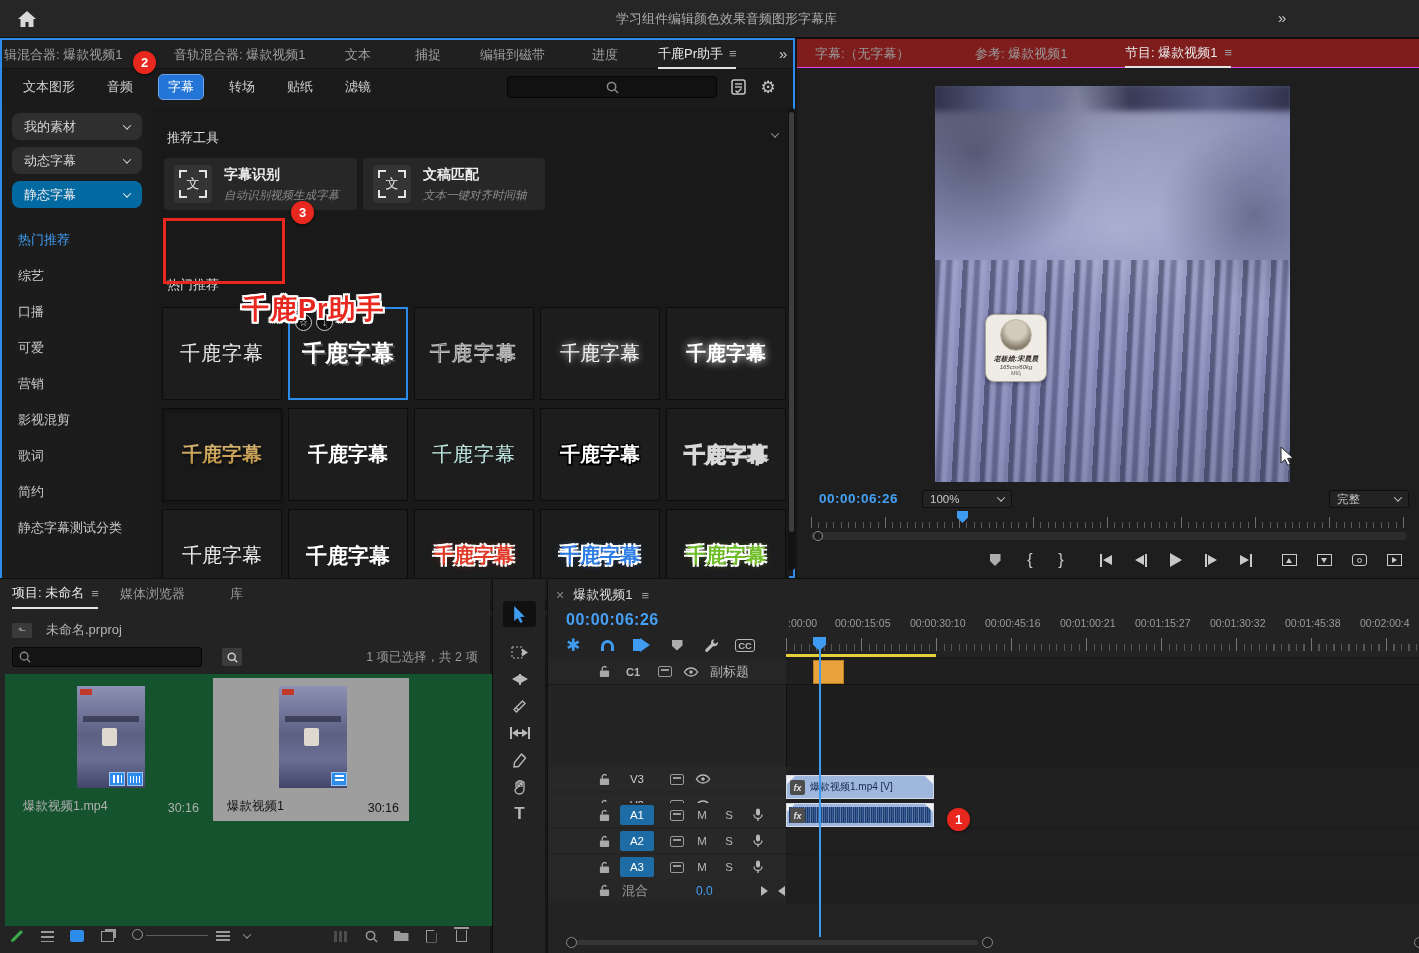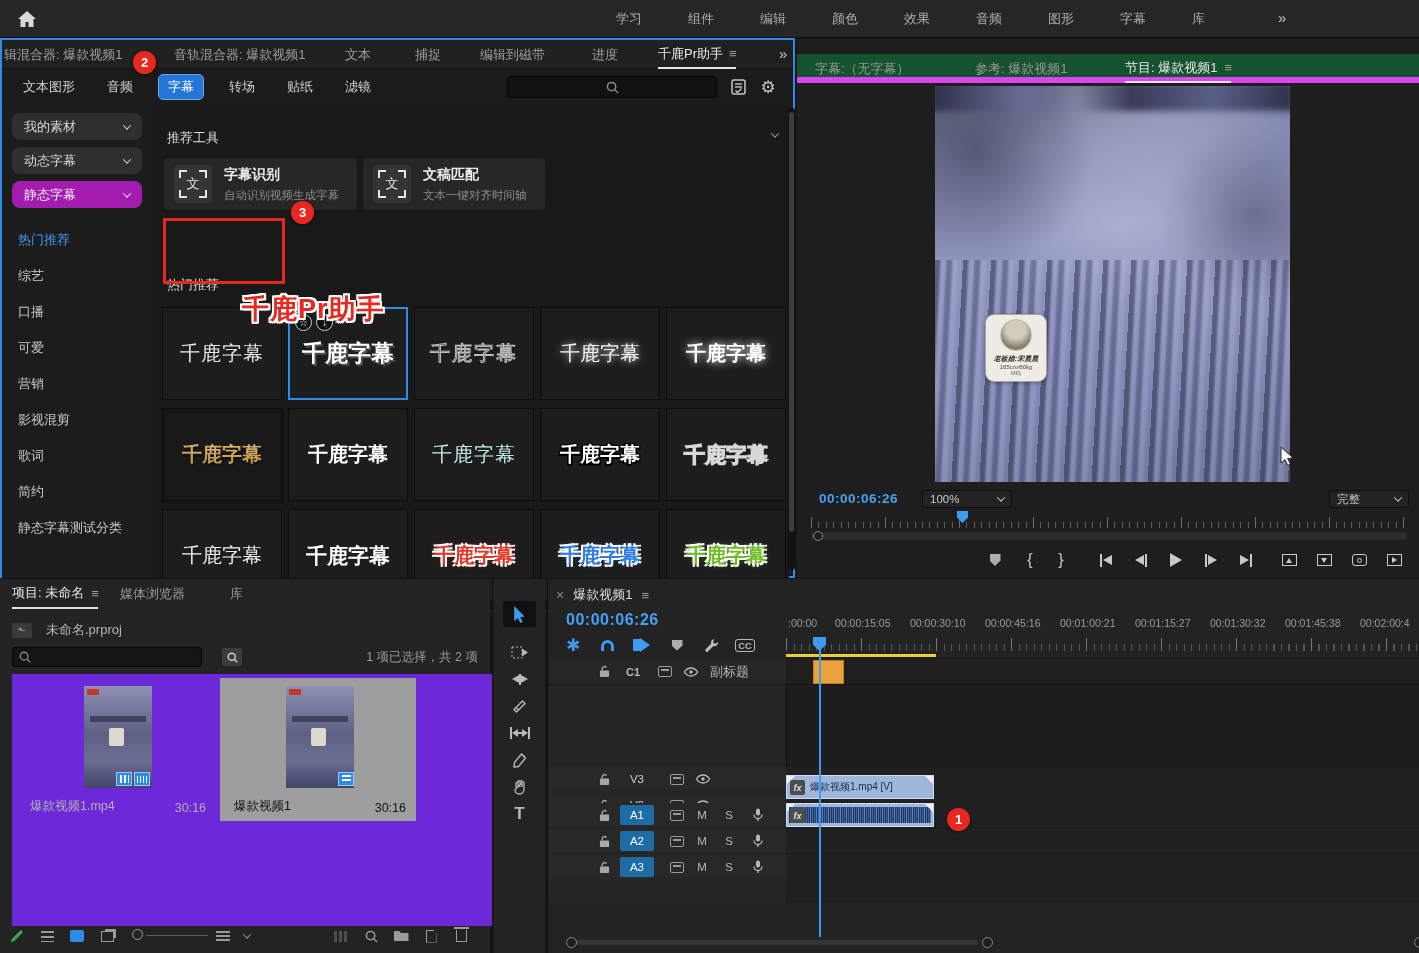--- a/index.html
+++ b/index.html
@@ -3,21 +3,21 @@
 <meta charset="utf-8">
 <style>
   html,body{margin:0;padding:0;background:#0d0d0d;}
   *{box-sizing:border-box;}
   .screen{position:relative;width:1419px;height:953px;background:#161616;overflow:hidden;
           font-family:"Liberation Sans","DejaVu Sans",sans-serif;color:#c8c8c8;font-size:13px;}
 
   
   .appbar{position:absolute;left:0;top:0;width:1419px;height:38px;background:#262626;border-bottom:1px solid #0f0f0f;}
   .home-btn{position:absolute;left:10px;top:7px;width:34px;height:24px;display:flex;align-items:center;justify-content:center;}
-  .appmenu{position:absolute;left:616px;top:0;height:38px;display:flex;align-items:center;gap:46px;}
+  .appmenu{position:absolute;left:616px;top:0;height:38px;display:flex;align-items:center;}
   .appmenu .mitem{color:#ababab;cursor:default;white-space:nowrap;}
   .app-overflow{position:absolute;left:1278px;top:9px;color:#c9c9c9;font-size:15px;}
 
   
   .chev{display:inline-block;width:6px;height:6px;border-right:1.6px solid currentColor;border-bottom:1.6px solid currentColor;transform:rotate(45deg) translate(-1px,-1px);}
   .menu-glyph{font-size:13px;color:#9a9a9a;letter-spacing:-1px;}
   .num-badge{position:absolute;width:23px;height:23px;border-radius:50%;background:#e8281e;color:#fff;
              display:flex;align-items:center;justify-content:center;font-size:13px;font-weight:bold;
              box-shadow:0 1px 3px rgba(0,0,0,.6);z-index:40;}
 
@@ -32,38 +32,38 @@
   .subtabs{position:absolute;left:15px;top:0;height:36px;display:flex;align-items:center;gap:20px;}
   .subtab{color:#cfcfcf;white-space:nowrap;padding:3px 6px;}
   .subtab.active{background:#2376d8;color:#fff;border-radius:4px;padding:3px 9px;outline:1px solid #6ca6e8;}
   .psearch{position:absolute;left:505px;top:7px;width:210px;height:22px;background:#111;border:1px solid #050505;border-radius:3px;
            display:flex;align-items:center;justify-content:center;}
   .icon-btn{position:absolute;top:6px;width:24px;height:24px;display:flex;align-items:center;justify-content:center;color:#c6c6c6;}
 
   .sidebar{position:absolute;left:0;top:66px;width:150px;height:472px;background:#1c1c1c;}
   .sgroup{position:relative;margin:7px 10px 0 10px;height:27px;background:#2f2f2f;border-radius:8px;
           display:flex;align-items:center;justify-content:space-between;padding:0 12px;color:#d6d6d6;}
-  .sgroup.active{background:#a21caf;color:#efefef;}
+  .sgroup.active{background:#0369a1;color:#efefef;}
   .sitems{margin-top:14px;}
   .sitem{height:36px;display:flex;align-items:center;padding-left:16px;color:#c9c9c9;white-space:nowrap;}
   .sitem.active{color:#3f9bf0;}
 
   .pcontent{position:absolute;left:150px;top:66px;width:637px;height:472px;background:#191919;}
   .tools-header{position:absolute;left:15px;top:23px;color:#dcdcdc;}
   .tools-chev{position:absolute;left:620px;top:26px;color:#9a9a9a;}
   .toolcards{position:absolute;left:12px;top:52px;display:flex;gap:6px;}
   .toolcard{display:flex;align-items:center;gap:12px;background:#272727;border-radius:4px;height:52px;padding:0 18px 0 10px;position:relative;}
   .toolcard .ticon{width:38px;height:38px;background:#343434;border-radius:4px;display:flex;align-items:center;justify-content:center;position:relative;color:#e4e4e4;}
   .bracket{position:absolute;width:8px;height:8px;border:2px solid #e4e4e4;}
   .bk-tl{left:5px;top:5px;border-right:none;border-bottom:none;}
   .bk-tr{right:5px;top:5px;border-left:none;border-bottom:none;}
   .bk-bl{left:5px;bottom:5px;border-right:none;border-top:none;}
   .bk-br{right:5px;bottom:5px;border-left:none;border-top:none;}
   .toolcard .t-title{color:#ececec;font-size:14px;font-weight:bold;white-space:nowrap;}
-  .toolcard .t-desc{color:#8b8b8b;font-size:11.5px;margin-top:4px;white-space:nowrap;}
+  .toolcard .t-desc{color:#8b8b8b;font-size:11.5px;margin-top:4px;white-space:nowrap;font-style:italic;}
   .anno-rect{position:absolute;left:11px;top:112px;width:122px;height:66px;border:3px solid #e8281e;z-index:30;}
   .anno-text{position:absolute;left:90px;top:185px;font-size:27px;font-weight:bold;color:#e8281e;letter-spacing:1px;z-index:30;
              text-shadow:-2px -2px 0 #fff,2px -2px 0 #fff,-2px 2px 0 #fff,2px 2px 0 #fff,0 2px 0 #fff,0 -2px 0 #fff,2px 0 0 #fff,-2px 0 0 #fff;}
   .hot-header{position:absolute;left:15px;top:170px;color:#dcdcdc;}
 
   .tilegrid{position:absolute;left:10px;top:201px;width:625px;display:grid;grid-template-columns:repeat(5,120px);gap:8px 6px;}
   .tile{width:120px;height:93px;background:#1d1d1d;border:1px solid #0c0c0c;display:flex;align-items:center;justify-content:center;position:relative;font-size:20px;white-space:nowrap;overflow:hidden;}
   .tile.selected{border:2px solid #2d8ceb;}
   .tile .tile-icons{display:none;position:absolute;left:5px;top:5px;gap:4px;}
   .tile.selected .tile-icons{display:flex;}
@@ -85,21 +85,21 @@
   .s-bold2{color:#fff;font-weight:bold;font-size:21px;}
   .s-red{color:#e23a28;font-weight:bold;text-shadow:-2px -2px 0 #fff,2px -2px 0 #fff,-2px 2px 0 #fff,2px 2px 0 #fff,0 0 7px rgba(226,58,40,.7);}
   .s-blue{color:#2e7de5;font-weight:bold;text-shadow:-2px -2px 0 #fff,2px -2px 0 #fff,-2px 2px 0 #fff,2px 2px 0 #fff,0 0 7px rgba(46,125,229,.7);}
   .s-green{color:#6fbe27;font-weight:bold;text-shadow:-2px -2px 0 #fff,2px -2px 0 #fff,-2px 2px 0 #fff,2px 2px 0 #fff,0 0 7px rgba(111,190,39,.7);}
 
   .pscroll{position:absolute;left:786px;top:68px;width:7px;height:462px;background:#121212;border-radius:3px;}
   .pscroll .thumb{position:absolute;left:1px;top:4px;width:5px;height:420px;background:#3d3d3d;border-radius:3px;}
 
   
   .monitor{position:absolute;left:797px;top:38px;width:622px;height:540px;background:#1e1e1e;border-top:1px solid #0f0f0f;}
-  .mtabs{position:absolute;left:0;top:15px;width:100%;height:29px;background:#14532d;border-bottom:6px solid #d946ef;}
+  .mtabs{position:absolute;left:0;top:0;width:100%;height:29px;background:#7f1d1d;border-bottom:1px solid #d946ef;}
   .mtab{position:absolute;top:0;height:29px;display:flex;align-items:center;gap:7px;color:#9a9a9a;white-space:nowrap;}
   .mtab.active{color:#e8e8e8;border-bottom:2px solid #e3e3e3;}
 
   .vframe{position:absolute;left:138px;top:47px;width:355px;height:396px;overflow:hidden;background:#6f74a0;}
   .fabric{position:absolute;inset:0;
     background:
       radial-gradient(120% 60% at 30% 16%, rgba(255,255,255,.20), rgba(255,255,255,0) 58%),
       radial-gradient(90% 70% at 80% 42%, rgba(255,255,255,.12), rgba(255,255,255,0) 55%),
       linear-gradient(168deg,#545872 0%,#7b80a8 18%,#9095c1 38%,#898ebb 55%,#7f84b2 75%,#6e7399 100%);}
   .folds{position:absolute;left:0;right:0;top:0;height:54%;
@@ -150,21 +150,21 @@
   
   .project{position:absolute;left:0;top:578px;width:490px;height:375px;background:#232323;border-top:1px solid #0f0f0f;}
   .pjtabs{position:absolute;left:0;top:0;width:100%;height:30px;}
   .pjtab{position:absolute;top:0;height:30px;display:flex;align-items:center;gap:7px;color:#9a9a9a;white-space:nowrap;}
   .pjtab.active{color:#e8e8e8;border-bottom:2px solid #e3e3e3;}
   .pj-fileline{position:absolute;left:12px;top:40px;height:22px;display:flex;align-items:center;gap:14px;color:#b5b5b5;}
   .updir{width:20px;height:15px;background:#3a3a3a;border-radius:2px;display:flex;align-items:center;justify-content:center;color:#9a9a9a;font-size:10px;}
   .pj-search{position:absolute;left:12px;top:68px;width:190px;height:20px;background:#141414;border:1px solid #060606;border-radius:3px;display:flex;align-items:center;padding-left:6px;}
   .pj-search2{position:absolute;left:222px;top:69px;width:20px;height:18px;background:#3c3c3c;border-radius:2px;display:flex;align-items:center;justify-content:center;}
   .pj-selection{position:absolute;right:12px;top:70px;color:#9a9a9a;font-size:12.5px;}
-  .pj-items{position:absolute;left:12px;top:95px;width:490px;height:252px;background:#6d28d9;}
+  .pj-items{position:absolute;left:5px;top:95px;width:490px;height:252px;background:#14532d;}
   .pitem{position:absolute;top:4px;width:196px;height:143px;}
   .pitem.selected{background:#9e9e9e;}
   .pthumb{position:absolute;left:64px;top:8px;width:68px;height:102px;overflow:hidden;
     background:linear-gradient(180deg,#8d92b4 0%,#757a9e 22%,#5c6184 48%,#6a6f93 72%,#41456a 100%);}
   .pthumb .tag{position:absolute;left:3px;top:3px;width:12px;height:6px;background:#c0392b;}
   .pthumb .card{position:absolute;left:25px;top:42px;width:15px;height:18px;background:#ded9cf;border-radius:2px;}
   .pthumb .band{position:absolute;left:6px;top:30px;right:6px;height:6px;background:rgba(30,30,50,.55);}
   .pbadges{position:absolute;display:flex;gap:2px;}
   .pbadge{width:16px;height:14px;background:#2d8ceb;border:1px solid #9cc6ef;display:flex;align-items:center;justify-content:center;}
   .pbadge .film{width:9px;height:8px;background:repeating-linear-gradient(90deg,#fff 0 2px,#2d8ceb 2px 4px);}
@@ -948,20 +948,34 @@
                 <path d="M1 6.5a4 4 0 0 0 8 0" fill="none" stroke="#b8b8b8" stroke-width="1.3"></path>
                 <line x1="5" y1="10.5" x2="5" y2="13" stroke="#b8b8b8" stroke-width="1.3"></line>
               </svg>
             </span>
           </div>
           <div class="tlane"></div>
         </div>
       </div>
 
     <div class="master-row">
+      <div class="master-head">
+        <span class="tcell" style="width:16px;margin-left:48px;">
+          <svg width="11" height="13" viewBox="0 0 12 14">
+              <rect x="1" y="6" width="10" height="7" rx="1" fill="#a8a8a8"></rect>
+              <path d="M3.5 6V4a2.5 2.5 0 0 1 4.6-1.3" fill="none" stroke="#a8a8a8" stroke-width="1.5"></path>
+            </svg>
+        </span>
+        <span style="margin-left:10px;color:#9a9a9a;">混合</span>
+        <span style="margin-left:48px;color:#46a0f5;font-size:12px;">0.0</span>
+        <span class="bowtie" style="margin-left:48px;">
+            <span class="l"></span>
+            <span class="r"></span>
+          </span>
+      </div>
       <div class="master-lane"></div>
     </div>
 
     <div class="clip" style="left:238px;top:196px;width:148px;height:24px;">
       <span class="fx-badge">fx</span>
       <span class="cname">爆款视频1.mp4 [V]</span>
     </div>
     <div class="clip" style="left:238px;top:224px;width:148px;height:24px;">
       <span class="fx-badge">fx</span>
       <span class="waveband" style="top:3px;"></span>

